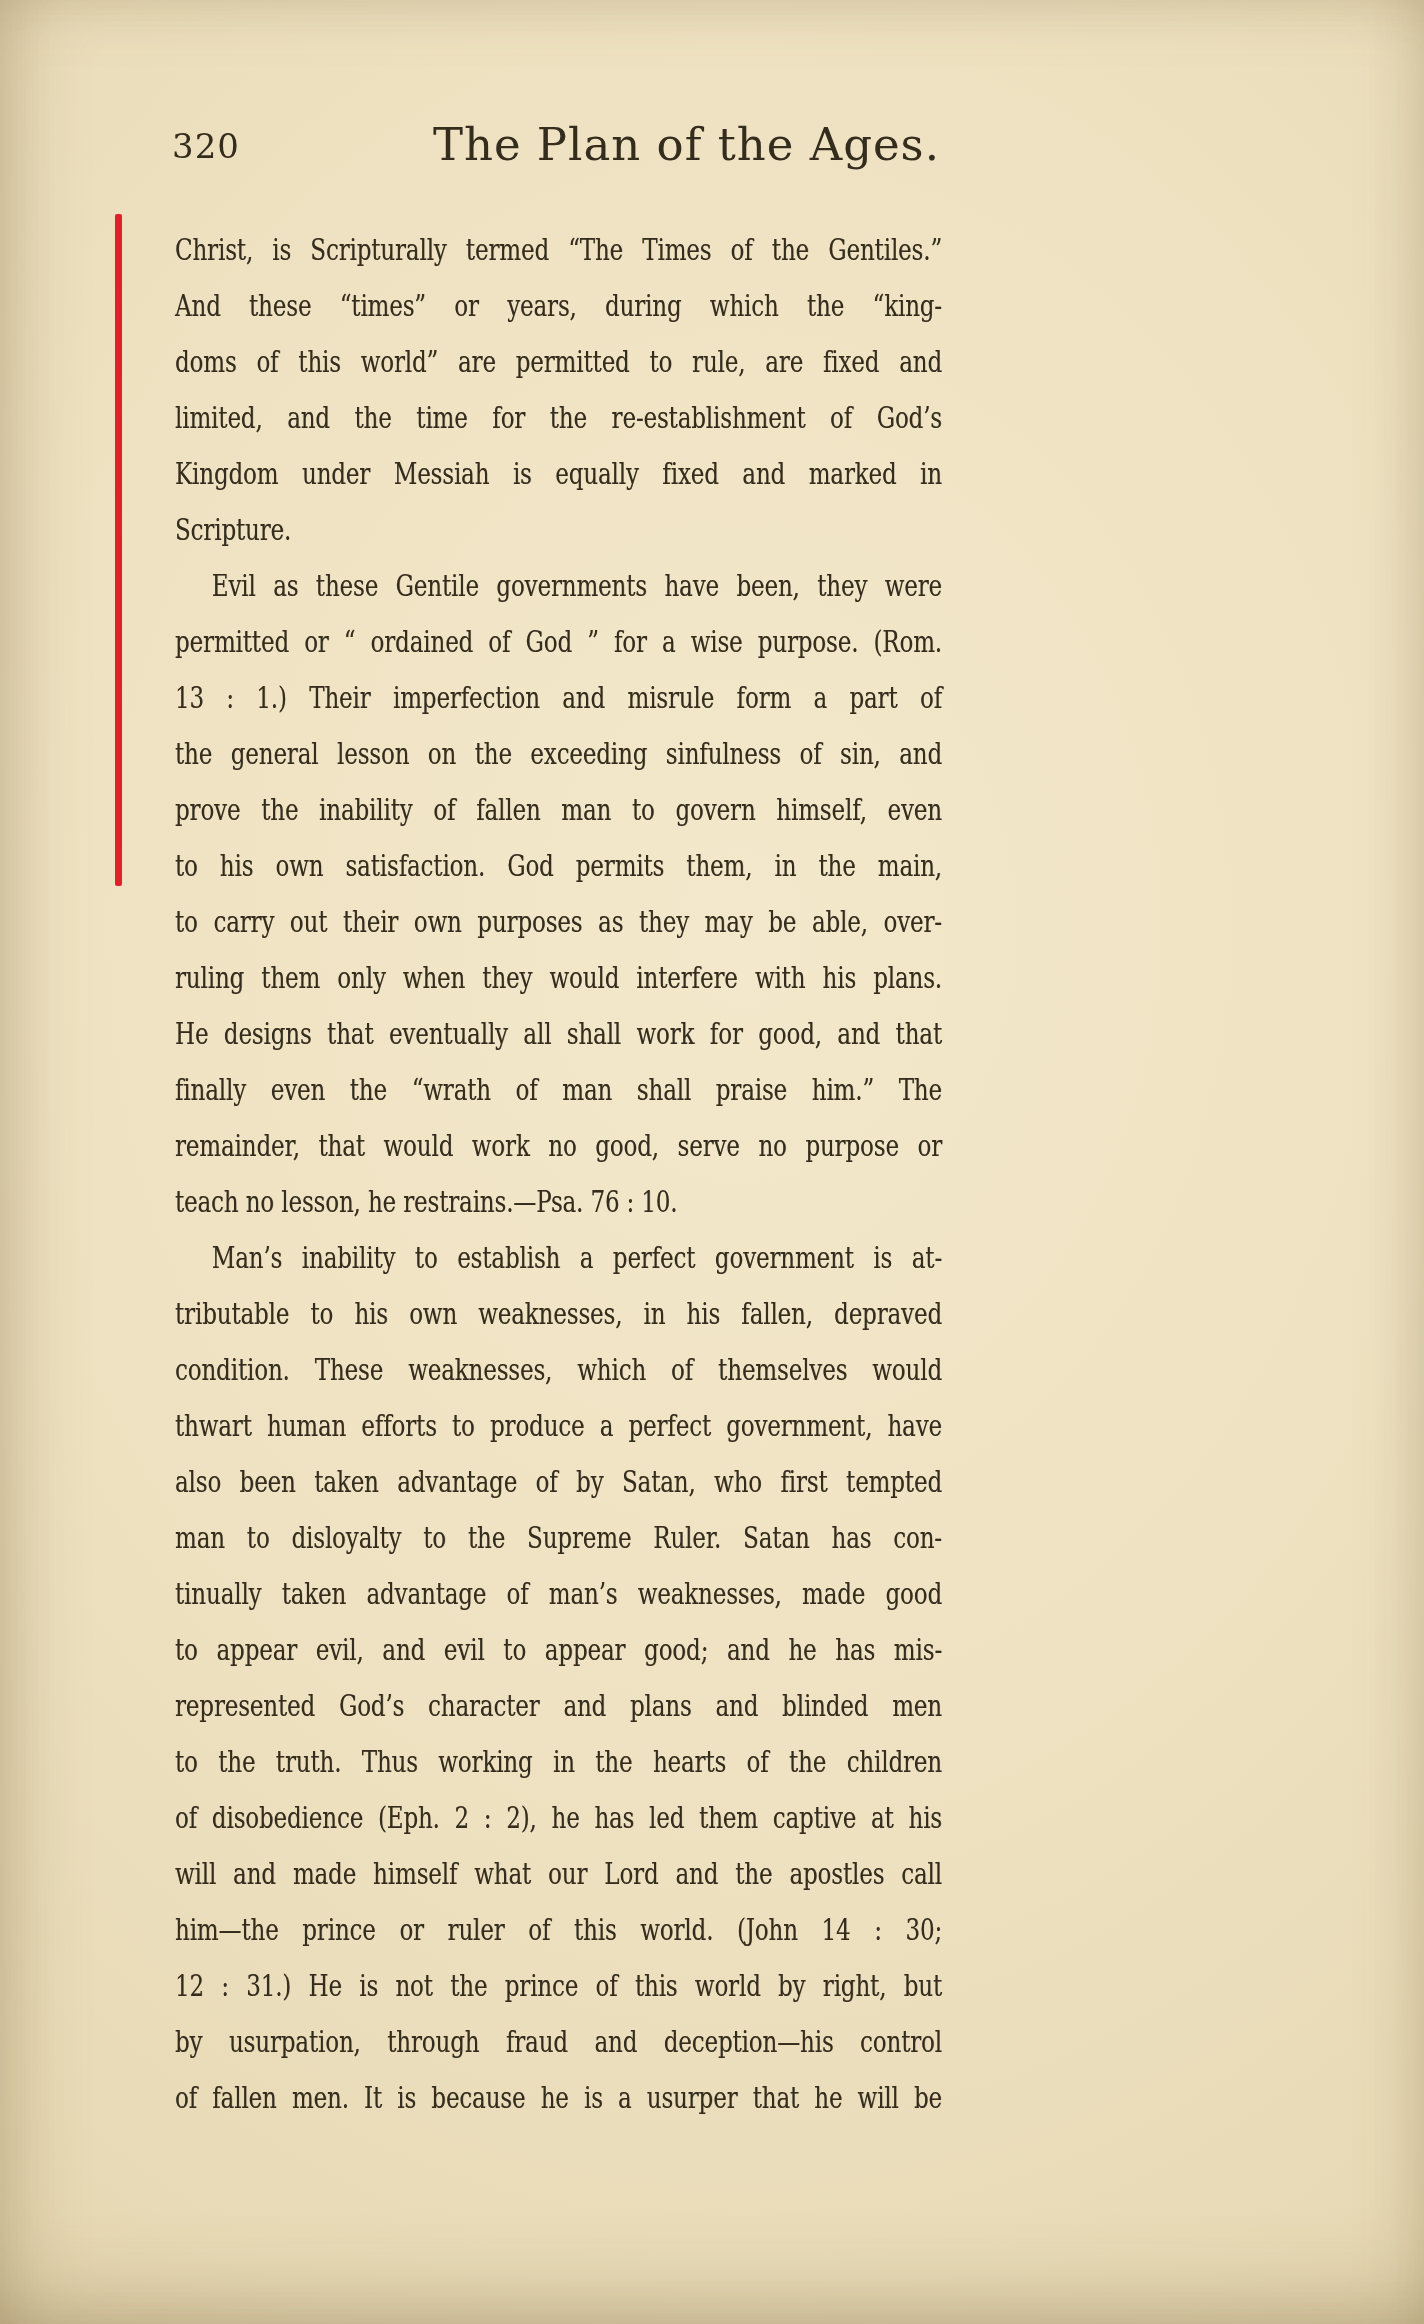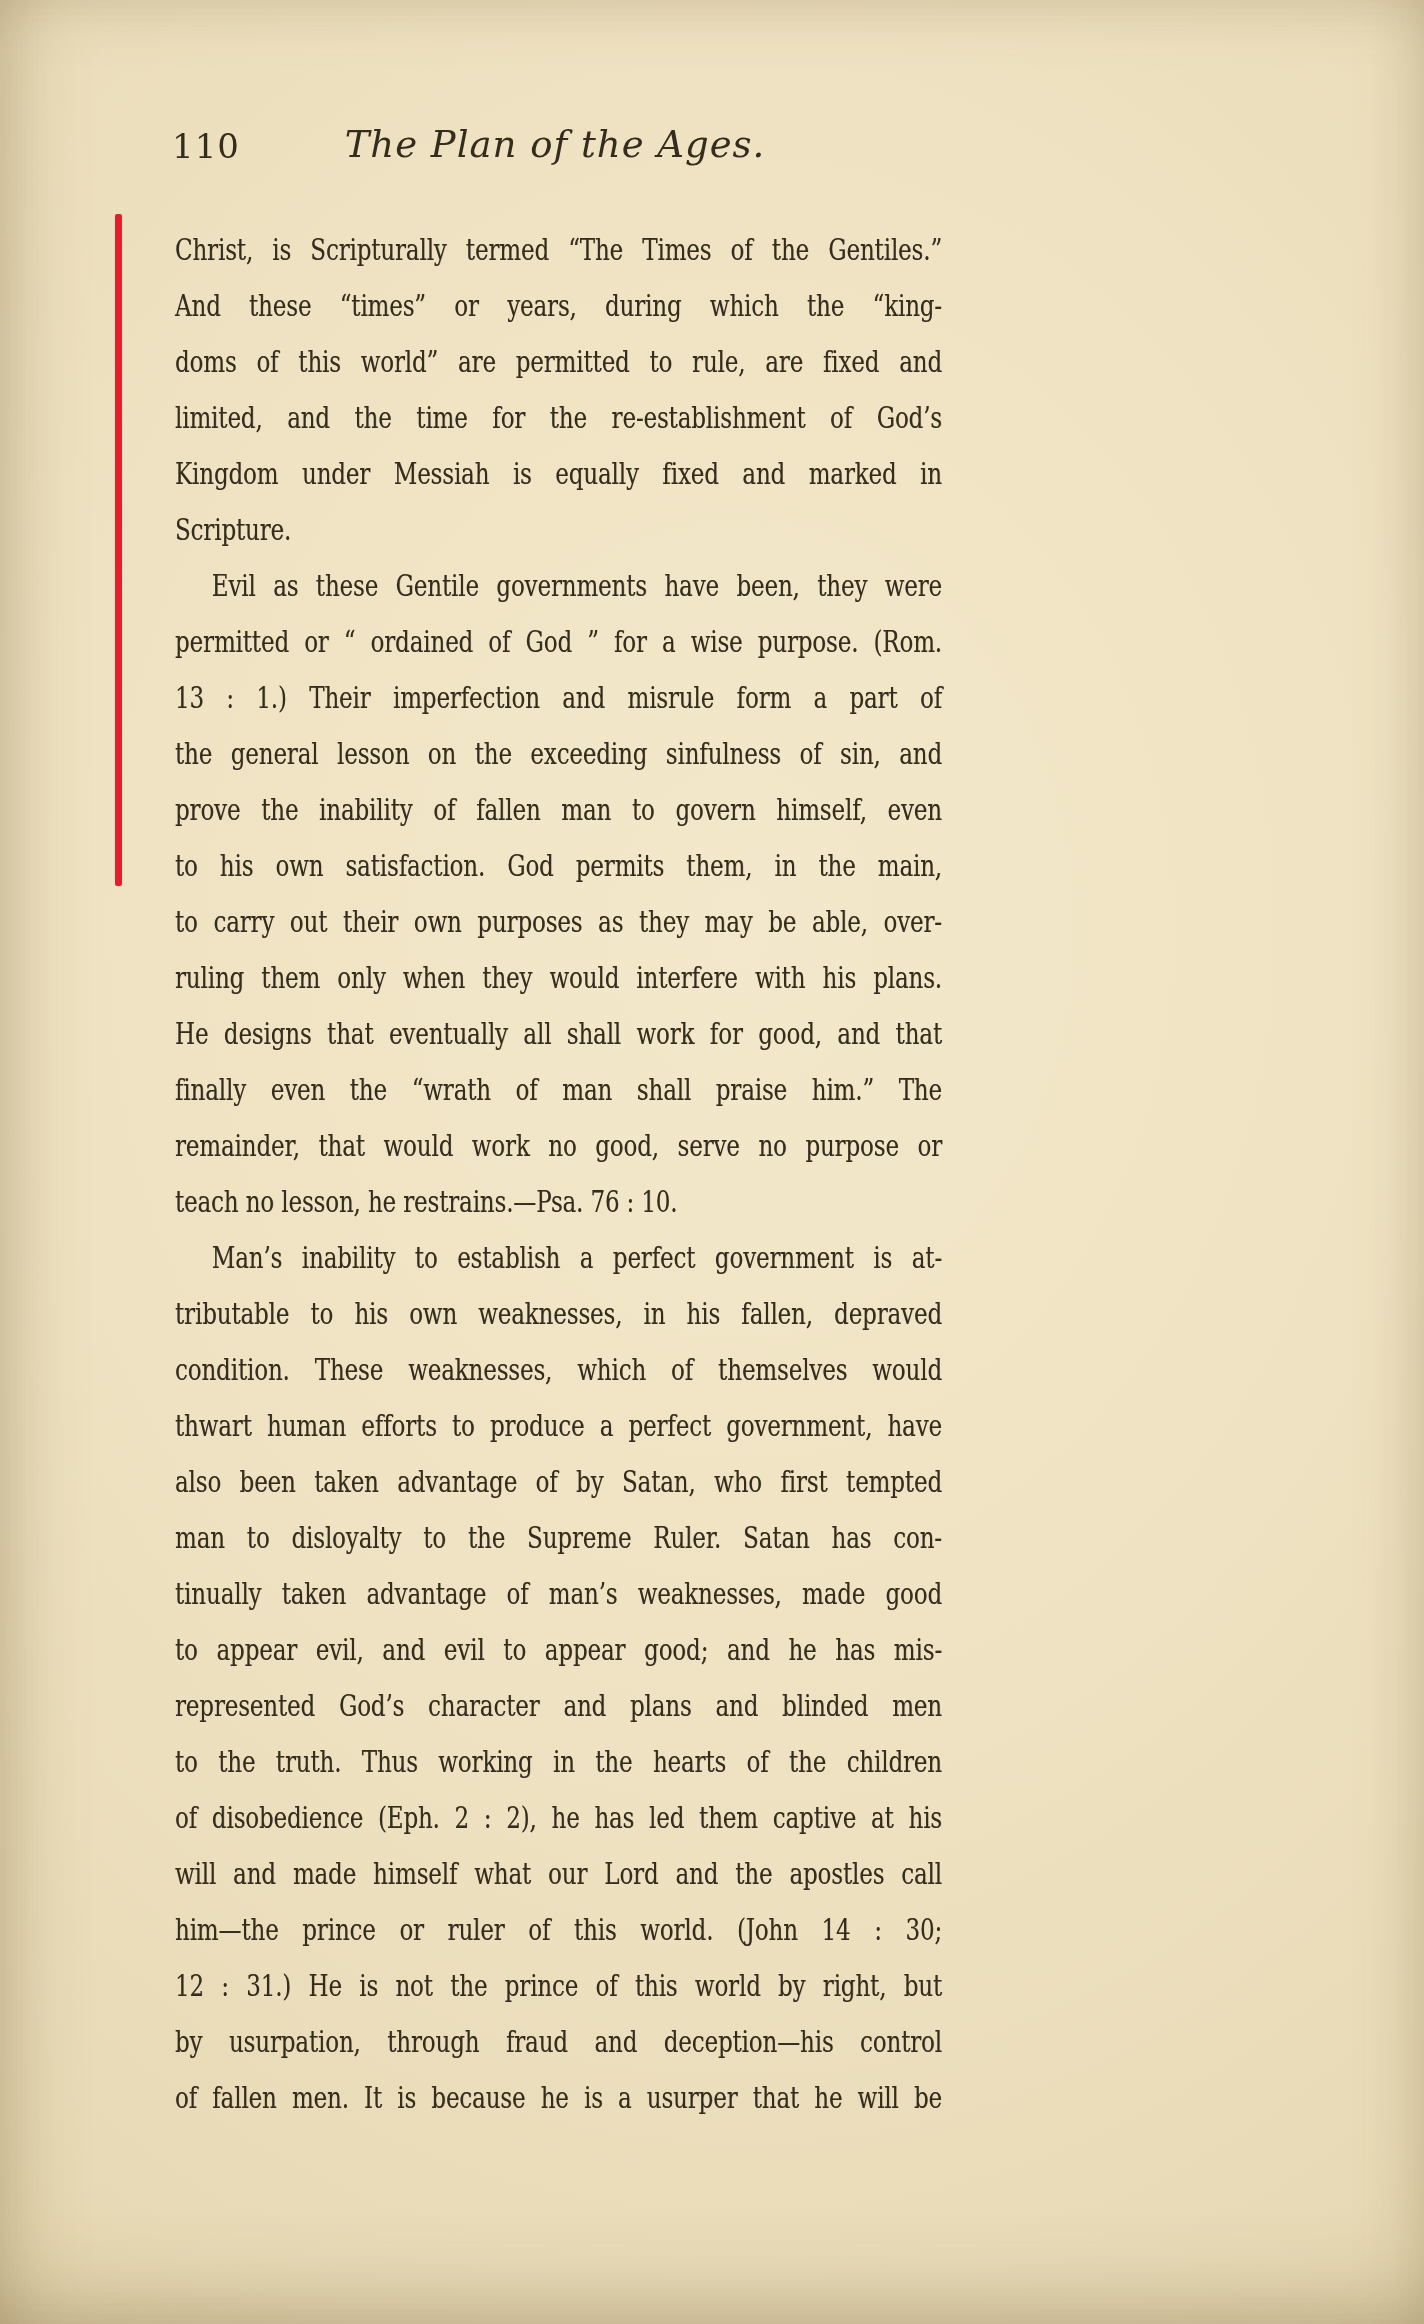--- a/index.html
+++ b/index.html
@@ -24,23 +24,22 @@
   }
   .header-pagenum {
     position: absolute;
     left: 172px; top: 126px;
     font-size: 34px; line-height: 40px;
     letter-spacing: 1px;
   }
   .header-title {
     position: absolute;
     left: 170px; top: 124px; width: 770px;
-    text-align: center;
-    font-style: italic;
-    font-size: 37px; line-height: 42px;
+    text-align: right;
+    font-size: 45px; line-height: 42px;
     letter-spacing: 1px;
   }
   .margin-line {
     position: absolute;
     left: 115px; top: 214px;
     width: 7px; height: 672px;
     border-radius: 2px;
   }
   .text-block {
     position: absolute;
@@ -64,21 +63,21 @@
   }
   .line.lastline {
     text-align: left;
     text-align-last: left;
   }
 </style>
 </head>
 <body>
 
 <div class="page" style="color: rgb(52, 45, 30);">
-  <div class="header-pagenum">110</div>
+  <div class="header-pagenum">320</div>
   <div class="header-title">The Plan of the Ages.</div>
   <div class="margin-line" style="background: rgb(226, 32, 43);"></div>
   <div class="text-block">
       <div class="par">
         <div class="line">Christ, is Scripturally termed “The Times of the Gentiles.”</div>
         <div class="line">And these “times” or years, during which the “king-</div>
         <div class="line">doms of this world” are permitted to rule, are fixed and</div>
         <div class="line">limited, and the time for the re-establishment of God’s</div>
         <div class="line">Kingdom under Messiah is equally fixed and marked in</div>
         <div class="line lastline">Scripture.</div>

